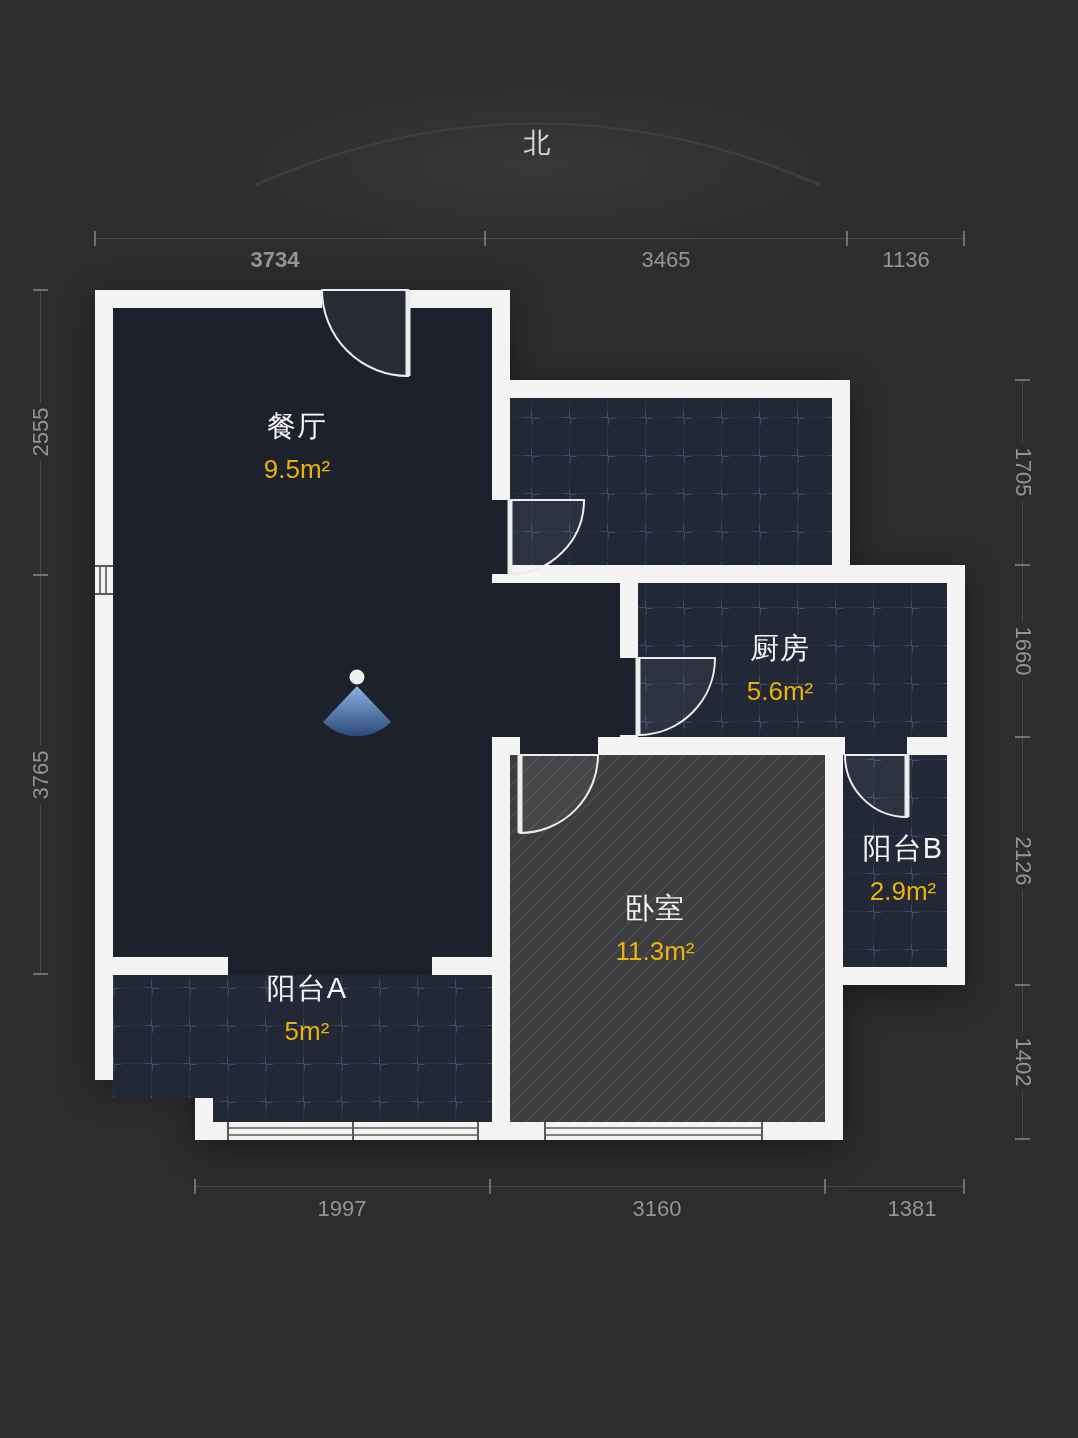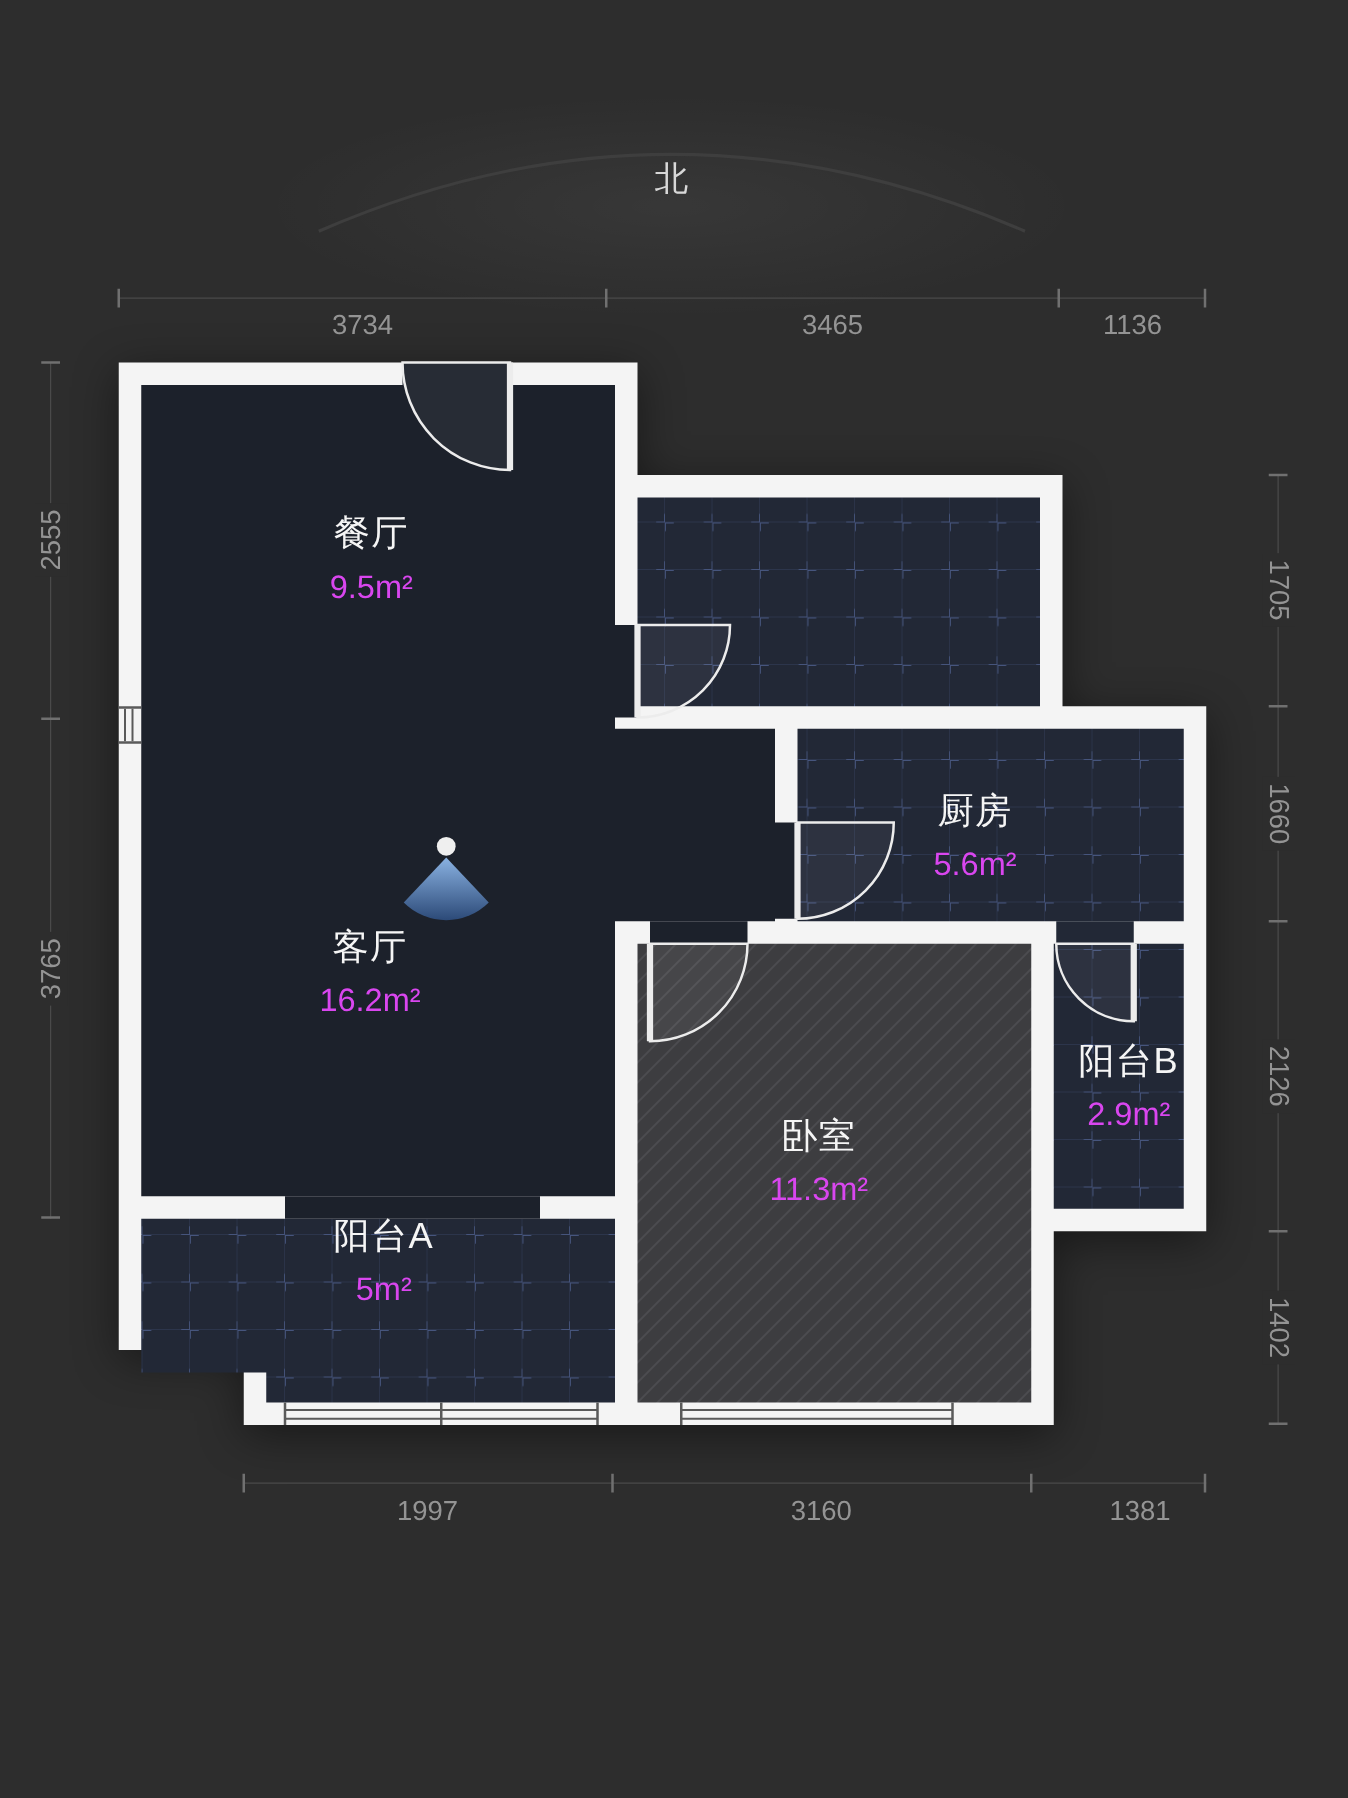--- a/index.html
+++ b/index.html
@@ -4,21 +4,21 @@
 <style>
   html,body{margin:0;padding:0;background:#2d2d2d;}
   #canvas{
     position:relative;width:1078px;height:1438px;background:#2d2d2d;
     overflow:hidden;font-family:"Liberation Sans","DejaVu Sans",sans-serif;
   }
   #plan-svg{position:absolute;left:0;top:0;}
   
   .room-label{position:absolute;transform:translate(-50%,-50%);text-align:center;color:#f5f5f5;}
   .room-name{display:block;font-size:29px;font-weight:500;letter-spacing:1px;}
-  .room-area{display:block;font-size:26px;font-weight:400;margin-top:7px;color:#d946ef;}
+  .room-area{display:block;font-size:26px;font-weight:400;margin-top:7px;color:#eab308;}
   
   .north-label{position:absolute;left:537px;top:143px;transform:translate(-50%,-50%);
     font-size:27px;color:#d8d8d8;}
   
   .h-dim{position:absolute;height:0;border-top:1px solid #4a4a4a;}
   .v-dim{position:absolute;width:0;border-left:1px solid #4a4a4a;}
   .tick-v{position:absolute;width:2px;height:15px;top:-8px;background:#707070;}
   .tick-h{position:absolute;height:2px;width:15px;left:-8px;background:#707070;}
   .dim-label{position:absolute;color:#949494;font-size:22px;white-space:nowrap;
     transform:translateX(-50%);}
@@ -115,43 +115,39 @@
   <div class="north-label">北</div>
 
   <div class="room-label" style="left:297px;top:446px;">
     <span class="room-name">餐厅</span>
     <span class="room-area">9.5m²</span>
   </div>
   <div class="room-label" style="left:780px;top:668px;">
     <span class="room-name">厨房</span>
     <span class="room-area">5.6m²</span>
   </div>
-  <div class="room-label" style="left:296px;top:777px;">
-    <span class="room-name">客厅</span>
-    <span class="room-area">16.2m²</span>
-  </div>
   <div class="room-label" style="left:891px;top:868px;margin-left:12px;">
     <span class="room-name">阳台B</span>
     <span class="room-area">2.9m²</span>
   </div>
   <div class="room-label" style="left:655px;top:884px;margin-top:44px;">
     <span class="room-name">卧室</span>
     <span class="room-area">11.3m²</span>
   </div>
   <div class="room-label" style="left:307px;top:1008px;">
     <span class="room-name">阳台A</span>
     <span class="room-area">5m²</span>
   </div>
 
   <div class="h-dim" style="left:95px;top:238px;width:870px;">
     <div class="tick-v" style="left:-1px;"></div>
     <div class="tick-v" style="left:389px;"></div>
     <div class="tick-v" style="left:751px;"></div>
     <div class="tick-v" style="left:868px;"></div>
-    <span class="dim-label" style="left:195px;top:8px;">3734</span>
+    <span class="dim-label" style="left:180px;top:8px;font-weight:bold;">3734</span>
     <span class="dim-label" style="left:571px;top:8px;">3465</span>
     <span class="dim-label" style="left:811px;top:8px;">1136</span>
   </div>
 
   <div class="h-dim" style="left:195px;top:1186px;width:770px;">
     <div class="tick-v" style="left:-1px;"></div>
     <div class="tick-v" style="left:294px;"></div>
     <div class="tick-v" style="left:629px;"></div>
     <div class="tick-v" style="left:768px;"></div>
     <span class="dim-label" style="left:147px;top:9px;">1997</span>

